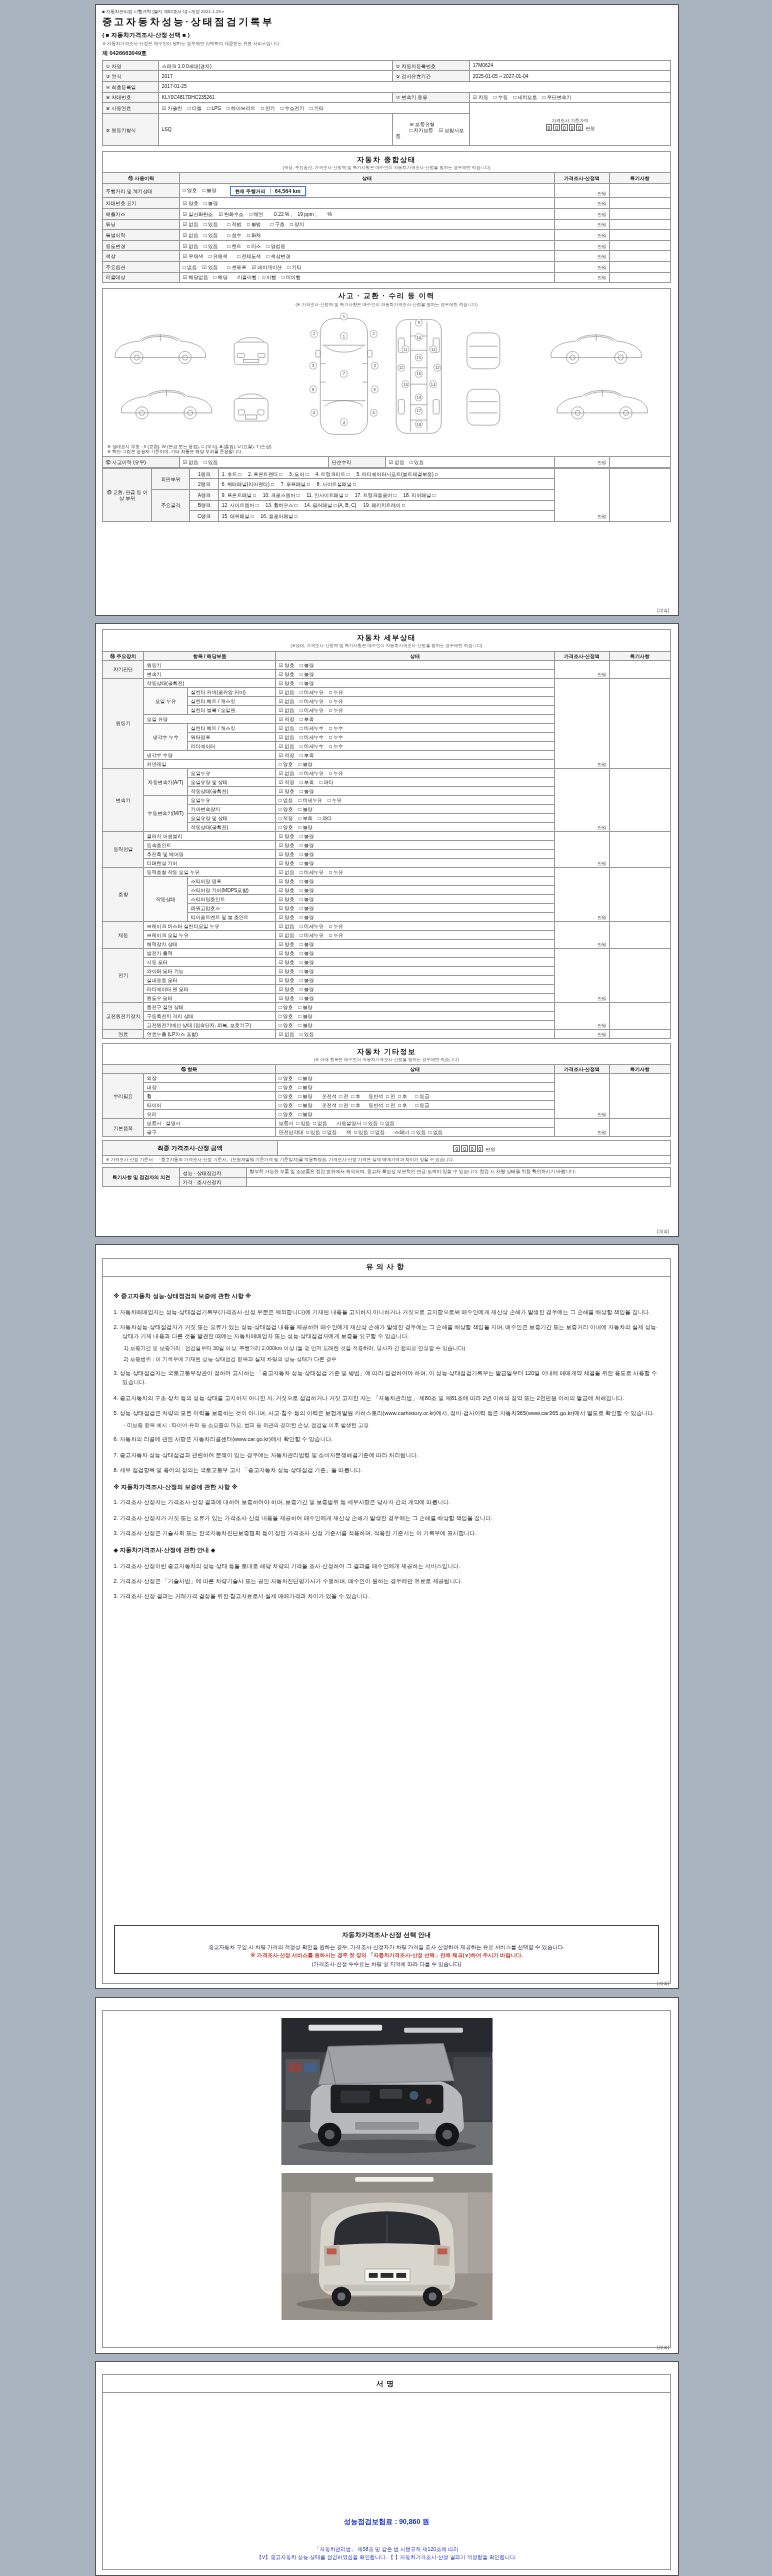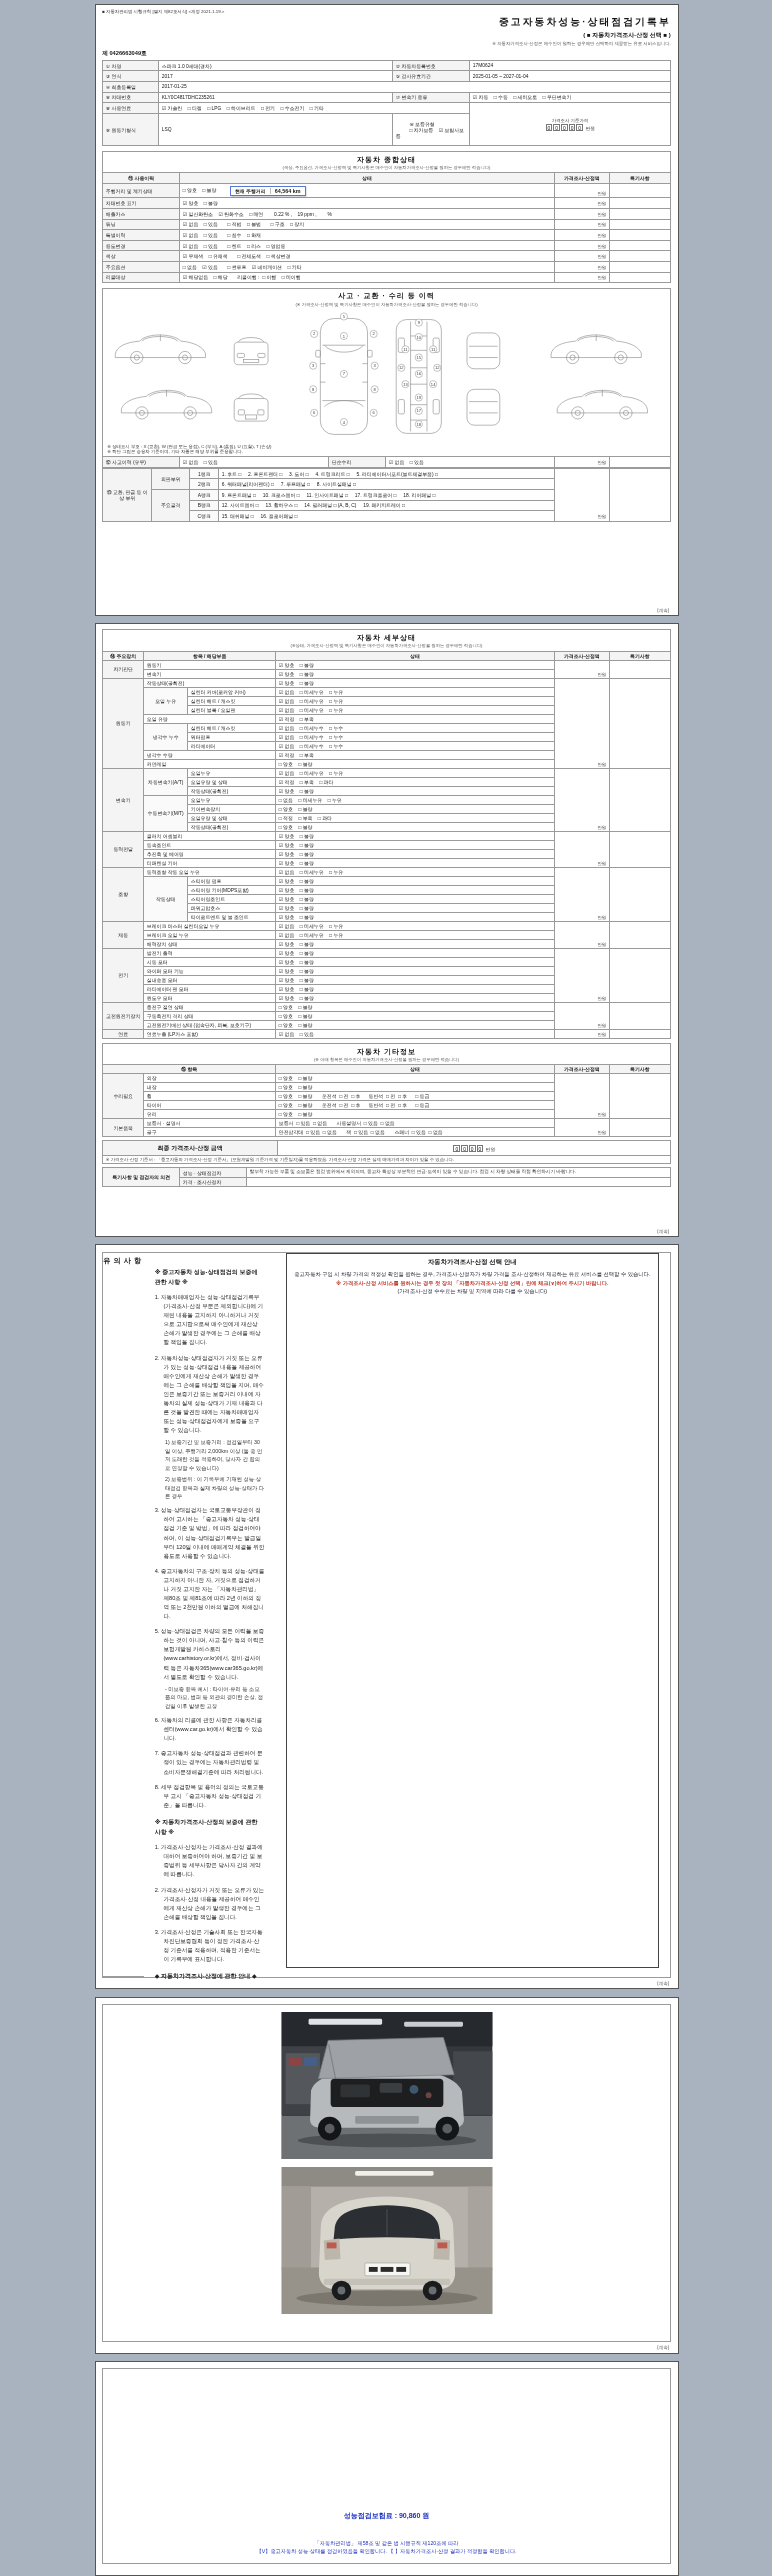--- a/index.html
+++ b/index.html
@@ -3,21 +3,21 @@
 <meta charset="utf-8">
 <style>
 *{box-sizing:border-box;margin:0;padding:0}
 html,body{width:773px}
 body{background:#a9b3bf;font-family:"Liberation Sans","DejaVu Sans",sans-serif;color:#161616}
 .canvas{padding-top:4.1px}
 .page{width:584px;margin:0 auto 7.2px;background:#fff;border:0.5px solid #555;padding:4.1px 6.7px 3.1px;position:relative;overflow:hidden}
 .page:last-child{margin-bottom:0}
 .p1{height:612px}.p2{height:614px}.p3{height:745px}.p4{height:357px}.p5{height:215px}
 .form-ref{font-size:4.4px;color:#333}
-.hd{text-align:right;margin-top:2.1px}
+.hd{text-align:left;margin-top:2.1px}
 .t1{font-size:9.8px;font-weight:bold;letter-spacing:2.1px}
 .t2{font-size:6px;font-weight:bold;margin-top:1.5px}
 .t3{font-size:4.4px;color:#555;margin-top:1.5px}
 .docno{font-size:5.7px;font-weight:bold;margin:4.1px 0 1.5px}
 table{border-collapse:collapse;width:100%;table-layout:fixed}
 td{border:0.5px solid #9b9b9b;font-size:4.9px;padding:1px 2.6px;vertical-align:middle;word-break:break-all}
 .p1 td{padding:1.8px 2.6px}
 .lblc{background:#f4f4f4}
 .hcell{background:#f4f4f4;text-align:center;font-weight:bold}
 .state{white-space:pre-wrap;word-break:normal}
@@ -30,21 +30,21 @@
 .digit{display:inline-block;width:6.7px;height:7.7px;border:0.5px solid #777;margin:0 0.5px;text-align:center;font-size:4.9px;line-height:7.7px;background:#fff}
 .punit{font-size:4.6px;margin-left:2.1px;color:#222}
 .pricecell{text-align:center}
 .plabel{font-size:4.4px;color:#333;margin-bottom:1px}
 .mileage-box{display:inline-flex;align-items:center;border:1px solid #5577d8;background:#fff;box-shadow:0.8px 1px 1.5px rgba(40,60,120,.35);padding:1px 4.1px;margin-left:13.4px;font-weight:bold;vertical-align:middle}
 .mlab{font-size:4.9px;padding-right:4.1px;border-right:0.5px solid #bbb}
 .mval{font-size:5.4px;padding-left:4.1px}
 .diagwrap{border:0.5px solid #9b9b9b;border-top:0;border-bottom:0;padding:3.1px 2.1px 0;text-align:center}
 .diaglegend{border-left:0.5px solid #9b9b9b;border-right:0.5px solid #9b9b9b;font-size:4.4px;color:#333;text-align:left;padding:1.5px 4.1px 2.6px}
 .cont{position:absolute;right:8.2px;bottom:2.6px;font-size:4.6px;color:#555}
-.sect3{border:0.5px solid #9b9b9b;height:calc(100% - 9.3px);display:flex;flex-direction:row;margin-top:2px}
+.sect3{border:0.5px solid #9b9b9b;height:calc(100% - 9.3px);display:flex;flex-direction:column;margin-top:8px}
 .sec3title{border-bottom:0.5px solid #9b9b9b;text-align:center;font-weight:bold;font-size:7.2px;letter-spacing:3.1px;padding:3.6px 0}
 .notice-list{padding:7.2px 10.3px 2.1px;flex:1}
 .nt{font-size:5.6px;line-height:1.62;margin:0 0 6.2px;color:#222}
 .nt-h{font-weight:bold;margin:8.2px 0 5.7px;font-size:6px}
 .nt-s{margin:-3.1px 0 5.7px 10.3px;color:#333;font-size:5.3px}
 .nt-n{padding-left:8.8px;text-indent:-8.8px}
 .selbox{margin:0 11.3px 9.3px;border:0.8px solid #444;padding:4.6px 7.2px;text-align:center}
 .selbox-title{font-weight:bold;font-size:6.4px;margin-bottom:3.1px}
 .sbline{font-size:5.3px;line-height:1.6;color:#223}
 .sbline.red{color:#c0392b;font-weight:bold}
@@ -883,20 +883,21 @@
           <circle cx="122" cy="252" r="8" fill="#6a6e72"></circle>
             <circle cx="308" cy="252" r="8" fill="#6a6e72"></circle>
         </svg>
       </div>
     </div>
     <span class="cont">(계속)</span>
   </div>
 
   <div class="page p5">
     <div class="sect3">
+      <div class="sec3title">서명</div>
       <div class="signwrap">
         <div class="premium">성능점검보험료 : 90,860 원</div>
         <div class="signlines">
           <div class="signline">「자동차관리법」 제58조 및 같은 법 시행규칙 제120조에 따라</div>
           <div class="signline">【Ⅴ】중고자동차 성능·상태를 점검하였음을 확인합니다.     【 】자동차가격조사·산정 결과가 적정함을 확인합니다.</div>
         </div>
       </div>
     </div>
   </div>
 

